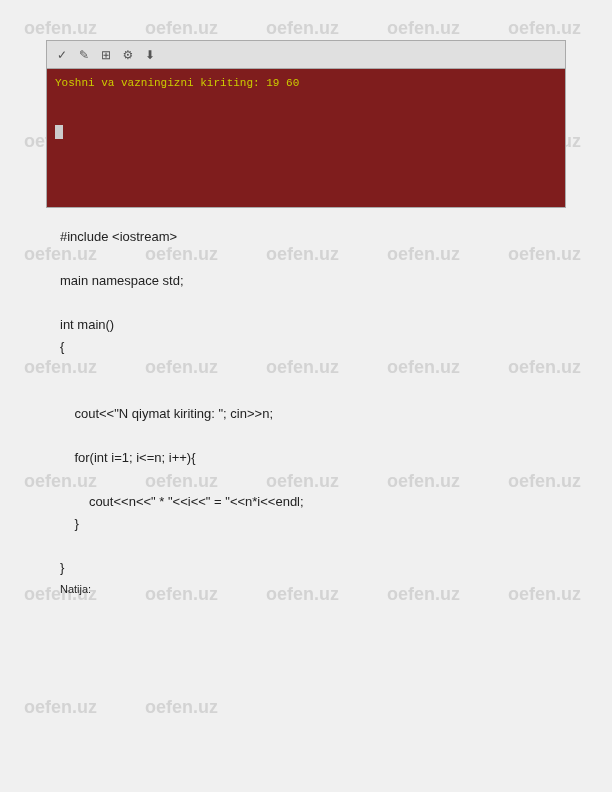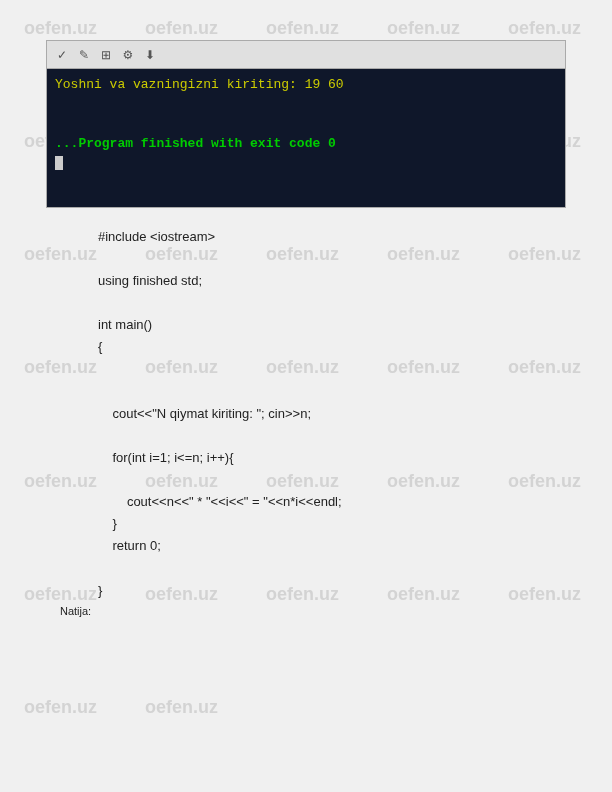--- a/index.html
+++ b/index.html
@@ -70,24 +70,24 @@
       height: 18px;
       display: flex;
       align-items: center;
       justify-content: center;
       font-size: 12px;
       color: #555;
       cursor: pointer;
     }
 
     .terminal-body {
-      background: #0f172a;
+      background: #7f1d1d;
       color: #00cc00;
       font-family: 'Courier New', Courier, monospace;
-      font-size: 13px;
+      font-size: 11px;
       padding: 6px 8px;
       min-height: 140px;
       border: 1px solid #aaa;
     }
 
     .terminal-line {
       line-height: 1.5;
       white-space: pre;
     }
 
@@ -107,21 +107,20 @@
       margin: 18px 60px 0 60px;
       font-family: Arial, sans-serif;
       font-size: 13px;
       color: #222;
       line-height: 1.7;
     }
 
     .code-line {
       display: block;
       white-space: pre;
-      margin-left: 38px;
     }
 
     .label-text {
       font-size: 11px;
       color: #222;
     }
   </style>
 </head>
 <body>
 
@@ -177,39 +176,37 @@
       <span class="terminal-titlebar-icon">✓</span>
       <span class="terminal-titlebar-icon">✎</span>
       <span class="terminal-titlebar-icon">⊞</span>
       <span class="terminal-titlebar-icon">⚙</span>
       <span class="terminal-titlebar-icon">⬇</span>
     </div>
     <div class="terminal-body">
       <div class="terminal-line yellow-text">Yoshni va vazningizni kiriting: 19 60</div>
       <div class="terminal-line">&nbsp;</div>
       <div class="terminal-line">&nbsp;</div>
-      <div class="terminal-line green-bold">...Program finished with exit code 0</div>
       <div class="terminal-line green-bold"><span class="terminal-cursor"></span></div>
     </div>
   </div>
 
   <div class="code-section">
     <span class="code-line">#include &lt;iostream&gt;</span>
     <span class="code-line">&nbsp;</span>
-    <span class="code-line">using finished std;</span>
+    <span class="code-line">main namespace std;</span>
     <span class="code-line">&nbsp;</span>
     <span class="code-line">int main()</span>
     <span class="code-line">{</span>
     <span class="code-line">&nbsp;</span>
     <span class="code-line">&nbsp;</span>
     <span class="code-line">    cout&lt;&lt;"N qiymat kiriting: "; cin&gt;&gt;n;</span>
     <span class="code-line">&nbsp;</span>
     <span class="code-line">    for(int i=1; i&lt;=n; i++){</span>
     <span class="code-line">&nbsp;</span>
     <span class="code-line">        cout&lt;&lt;n&lt;&lt;" * "&lt;&lt;i&lt;&lt;" = "&lt;&lt;n*i&lt;&lt;endl;</span>
     <span class="code-line">    }</span>
-    <span class="code-line">    return 0;</span>
     <span class="code-line">&nbsp;</span>
     <span class="code-line">}</span>
     <div class="label-text">Natija:</div>
   </div>
 
 </div>
 
 </body></html>

